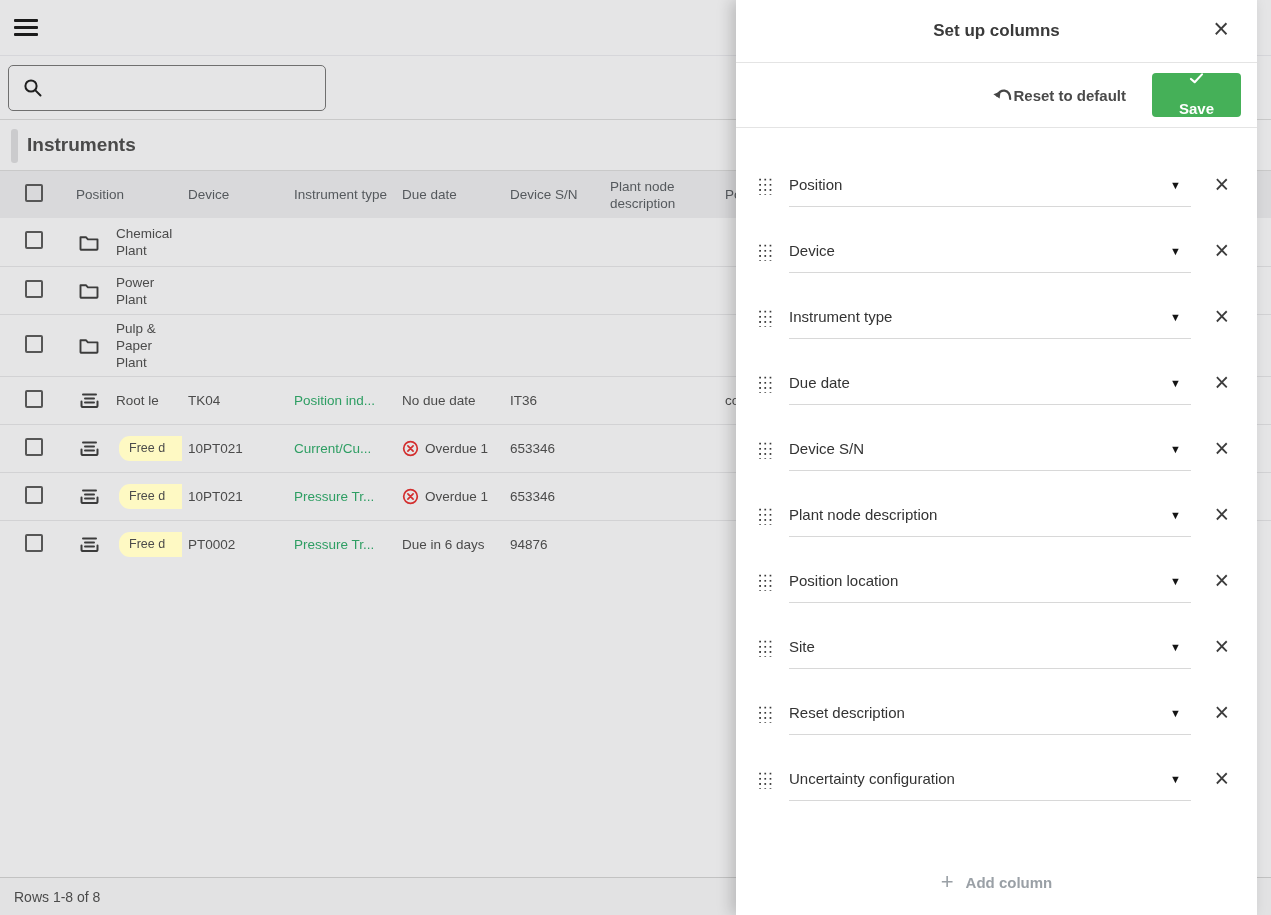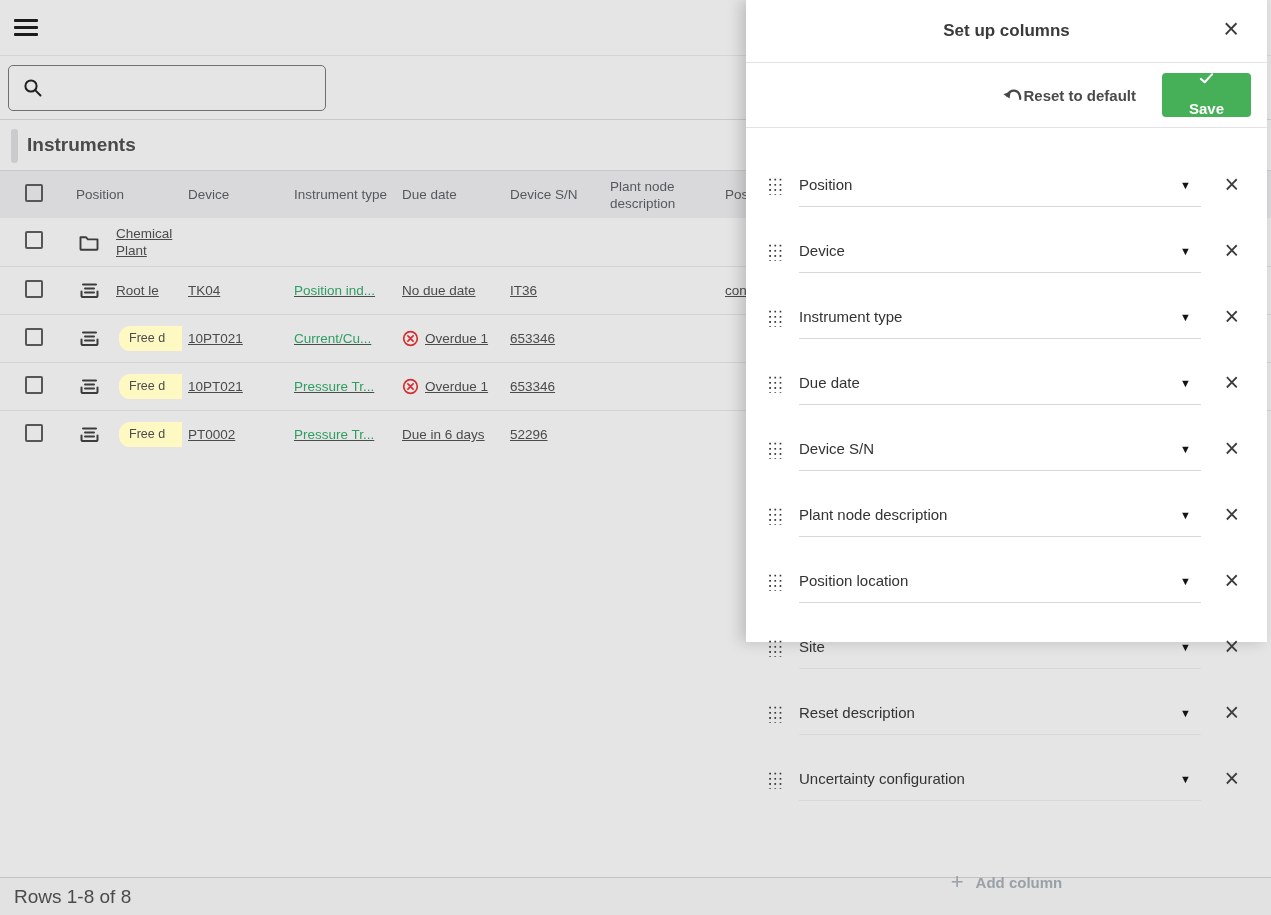--- a/index.html
+++ b/index.html
@@ -26,38 +26,38 @@
   .section-accent { position:absolute; left:11px; top:9px; width:7px; height:34px; background:#cbcbcd; border-radius:3px; }
   .section-title { margin-left:27px; font-size:19px; font-weight:bold; color:#4a4a4a; }
 
   
   .grid-cols { display:grid; grid-template-columns:70px 40px 72px 106px 108px 108px 100px 115px 1fr; }
   .thead { background:#d9d9db; min-height:47px; align-items:center; font-size:13.5px; color:#55595d; }
   .thead .cell { padding:5px 6px 5px 6px; line-height:17px; }
   .cell-check { padding-left:25px !important; }
   .cb { display:inline-block; width:18px; height:18px; border:2px solid #565656; border-radius:2px;
     background:transparent; cursor:pointer; }
-  .trow { min-height:48px; align-items:center; border-top:1px solid #d2d2d4; font-size:13.5px;text-decoration:underline; }
+  .trow { min-height:48px; align-items:center; border-top:1px solid #d2d2d4; font-size:13.5px; }
   .trow:first-child { border-top:none; }
   .trow .cell { padding:5px 0 5px 6px; line-height:17px; }
   .c-iconcell { padding-left:9px !important; display:flex; align-items:center; }
   .c-pos { overflow:visible; }
   .c-pos.clip { overflow:hidden; white-space:nowrap; }
   .badge { display:inline-block; background:#fef9c3; color:#4b4b4b; font-size:12.5px;
     border-radius:11px; padding:4px 10px; margin-left:3px; width:74px; white-space:nowrap; }
   .c-itype { color:var(--link-green); cursor:pointer; white-space:nowrap; overflow:hidden; }
   .c-due { display:flex; align-items:center; gap:6px; white-space:nowrap; }
   .empty-area { position:absolute; left:0; right:0; top:611px; bottom:38px; background:#e5e5e6; }
 
   .footerbar { position:absolute; left:0; right:0; bottom:0; height:38px; background:#e2e2e3;
-    border-top:1px solid #c2c2c2; display:flex; align-items:center; font-size:19px; color:#4b4b4b; }
+    border-top:1px solid #c2c2c2; display:flex; align-items:center; font-size:14px; color:#4b4b4b; }
   .footerbar span { margin-left:14px; }
 
   
-  .panel { position:absolute; top:0; right:4px; width:521px; height:642px; background:#ffffff;
+  .panel { position:absolute; top:0; right:14px; width:521px; height:915px; background:#ffffff;
     box-shadow:-5px 0 14px rgba(0,0,0,.18); }
   .panel-header { height:63px; border-bottom:1px solid #e4e4e4; position:relative;
     display:flex; align-items:center; justify-content:center; }
   .panel-title { font-size:17px; font-weight:bold; color:#3a3a3a; }
   .panel-close { position:absolute; right:28px; top:16px; font-size:27px; font-weight:300;
     color:#3d3d3d; cursor:pointer; line-height:1; }
   .panel-toolbar { height:65px; border-bottom:1px solid #e4e4e4; display:flex; align-items:center;
     justify-content:flex-end; gap:26px; padding-right:16px; }
   .reset-btn { display:flex; align-items:center; gap:0; font-size:15px; font-weight:bold;
     color:#4a4a4a; cursor:pointer; }
@@ -135,20 +135,54 @@
         <div class="cell c-due">
           <span></span>
         </div>
         <div class="cell"></div>
         <div class="cell"></div>
         <div class="cell"></div>
       </div>
       <div class="trow grid-cols">
         <div class="cell cell-check"><span class="cb"></span></div>
         <div class="cell c-iconcell">
+          <svg width="20" height="17" viewBox="0 0 20 17">
+            <path d="M1.5 3.2 h5.4 l2 2.2 h9.6 v9.6 a0.8 0.8 0 0 1 -0.8 0.8 h-15.4 a0.8 0.8 0 0 1 -0.8 -0.8 z" fill="none" stroke="#3c3c3c" stroke-width="1.9" stroke-linejoin="round"></path>
+          </svg>
+        </div>
+        <div class="cell c-pos">Power Plant</div>
+        <div class="cell"></div>
+        <div class="cell c-itype"></div>
+        <div class="cell c-due">
+          <span></span>
+        </div>
+        <div class="cell"></div>
+        <div class="cell"></div>
+        <div class="cell"></div>
+      </div>
+      <div class="trow grid-cols">
+        <div class="cell cell-check"><span class="cb"></span></div>
+        <div class="cell c-iconcell">
+          <svg width="20" height="17" viewBox="0 0 20 17">
+            <path d="M1.5 3.2 h5.4 l2 2.2 h9.6 v9.6 a0.8 0.8 0 0 1 -0.8 0.8 h-15.4 a0.8 0.8 0 0 1 -0.8 -0.8 z" fill="none" stroke="#3c3c3c" stroke-width="1.9" stroke-linejoin="round"></path>
+          </svg>
+        </div>
+        <div class="cell c-pos">Pulp &amp; Paper Plant</div>
+        <div class="cell"></div>
+        <div class="cell c-itype"></div>
+        <div class="cell c-due">
+          <span></span>
+        </div>
+        <div class="cell"></div>
+        <div class="cell"></div>
+        <div class="cell"></div>
+      </div>
+      <div class="trow grid-cols">
+        <div class="cell cell-check"><span class="cb"></span></div>
+        <div class="cell c-iconcell">
           <svg width="21" height="17" viewBox="0 0 21 17">
             <g stroke="#3c3c3c" stroke-width="2" stroke-linecap="round" fill="none">
               <line x1="4" y1="2.5" x2="17" y2="2.5"></line>
               <line x1="6" y1="6.5" x2="15" y2="6.5"></line>
               <line x1="6" y1="10.5" x2="15" y2="10.5"></line>
               <path d="M2.5 9.5 v4 a1.6 1.6 0 0 0 1.6 1.6 h12.8 a1.6 1.6 0 0 0 1.6 -1.6 v-4"></path>
             </g>
           </svg>
         </div>
         <div class="cell c-pos">Root le</div>
@@ -224,21 +258,21 @@
               <path d="M2.5 9.5 v4 a1.6 1.6 0 0 0 1.6 1.6 h12.8 a1.6 1.6 0 0 0 1.6 -1.6 v-4"></path>
             </g>
           </svg>
         </div>
         <div class="cell c-pos clip"><span class="badge">Free d</span></div>
         <div class="cell">PT0002</div>
         <div class="cell c-itype">Pressure Tr...</div>
         <div class="cell c-due">
           <span>Due in 6 days</span>
         </div>
-        <div class="cell">52296</div>
+        <div class="cell">94876</div>
         <div class="cell"></div>
         <div class="cell"></div>
       </div>
     </div>
 
   <div class="empty-area"></div>
 
   <div class="footerbar">
     <span>Rows 1-8 of 8</span>
   </div>

